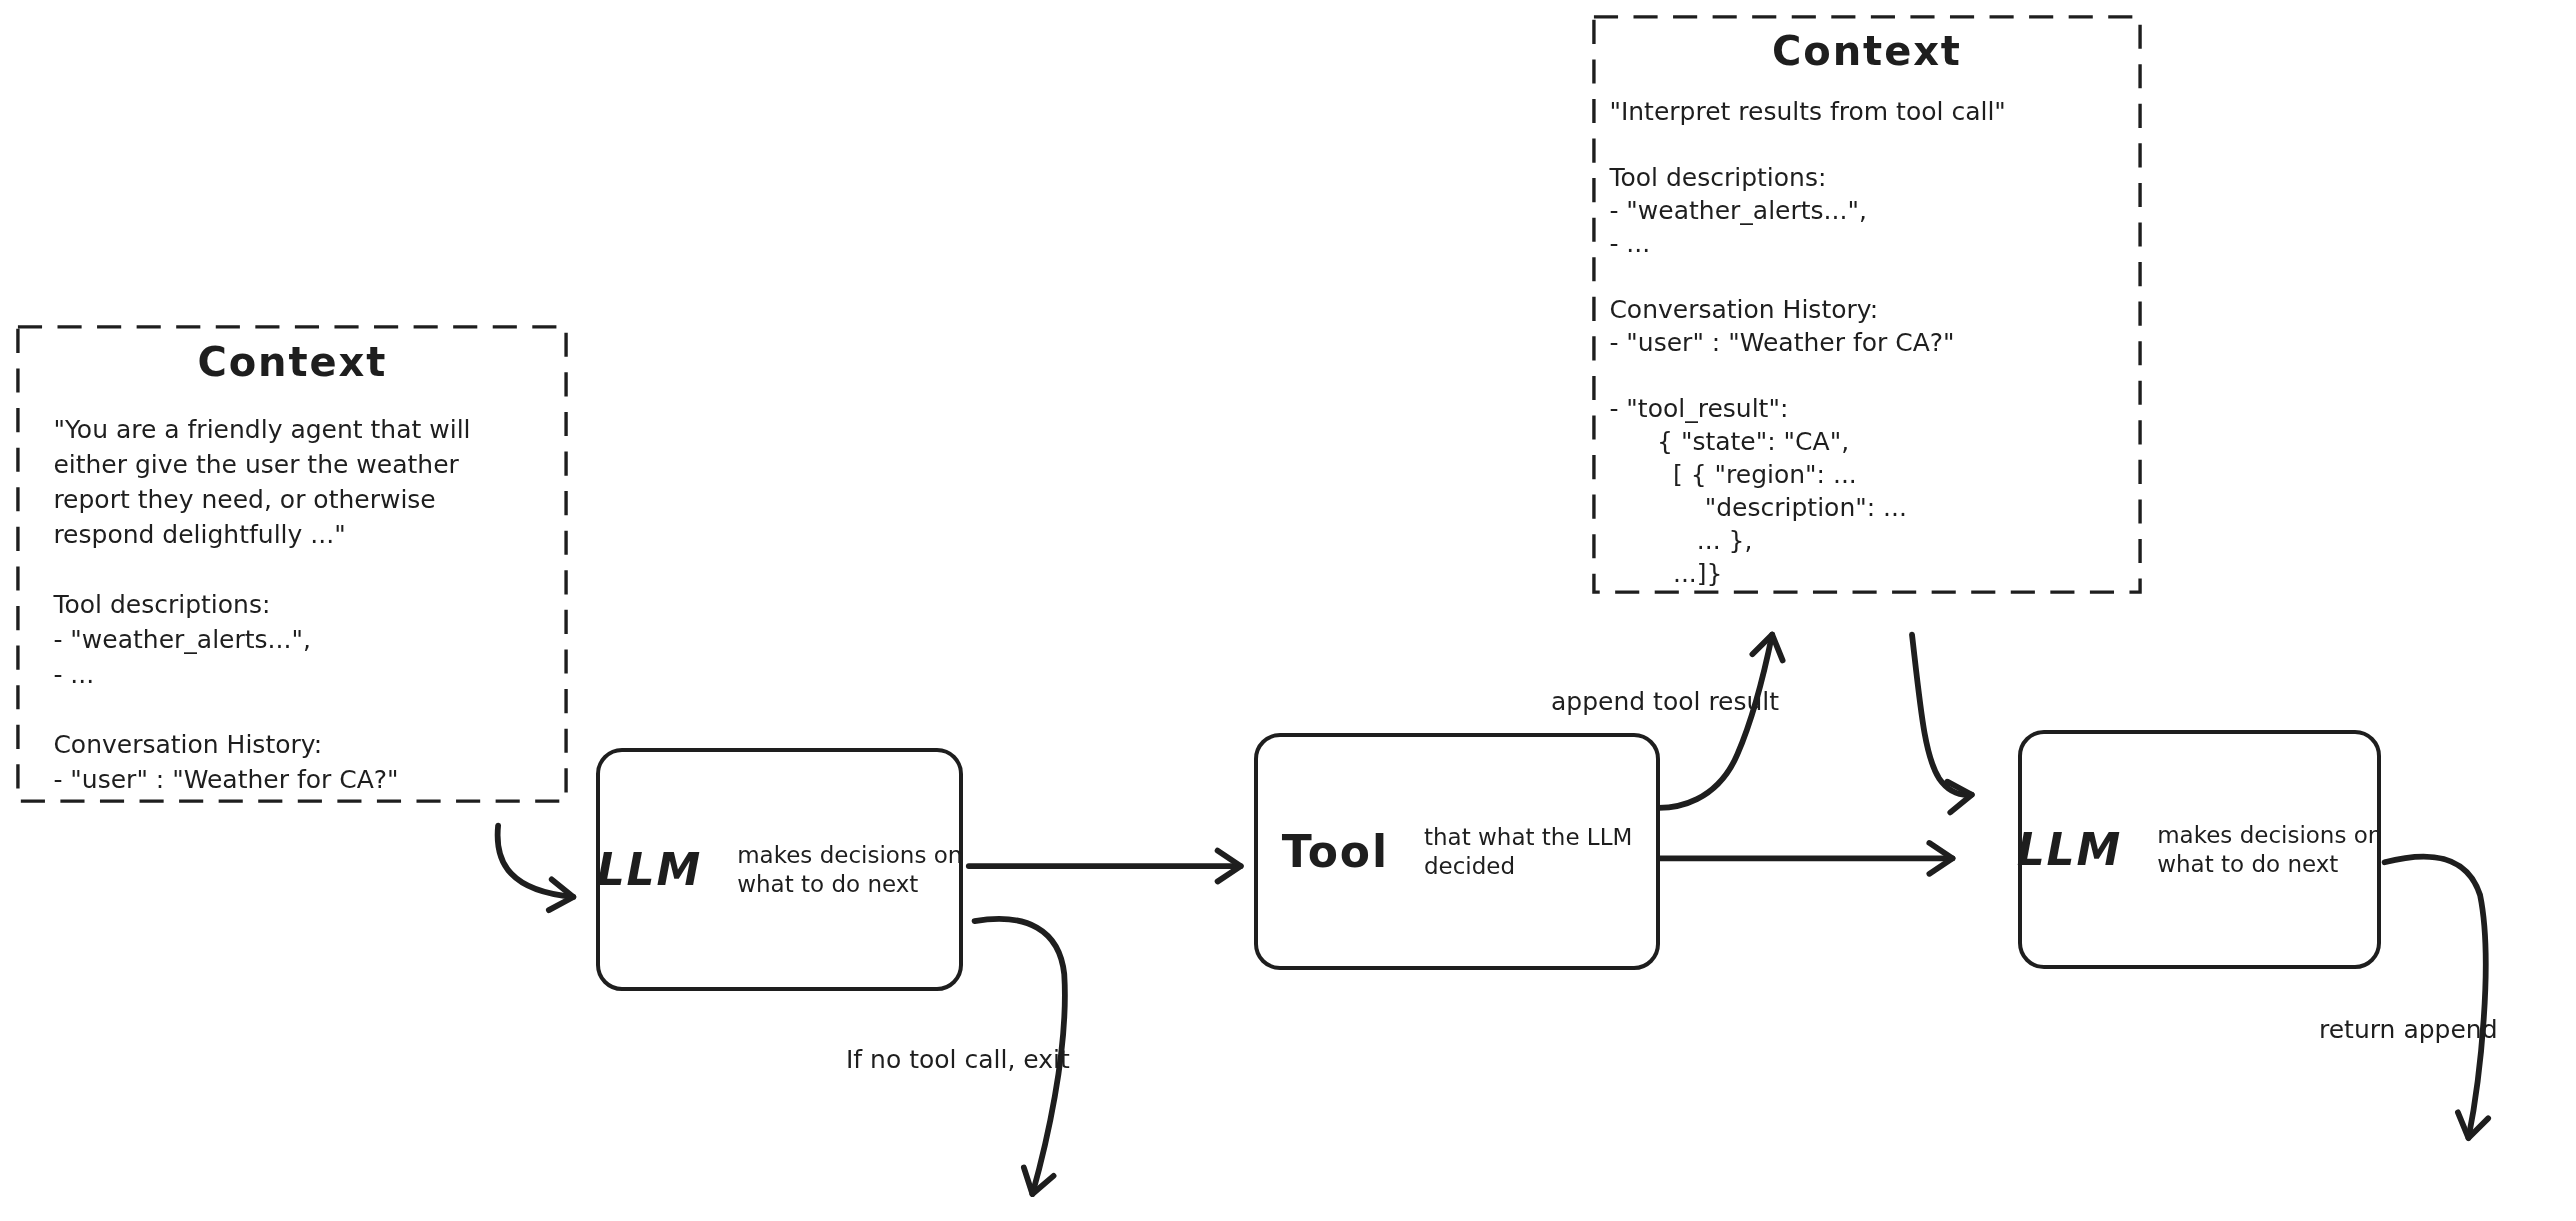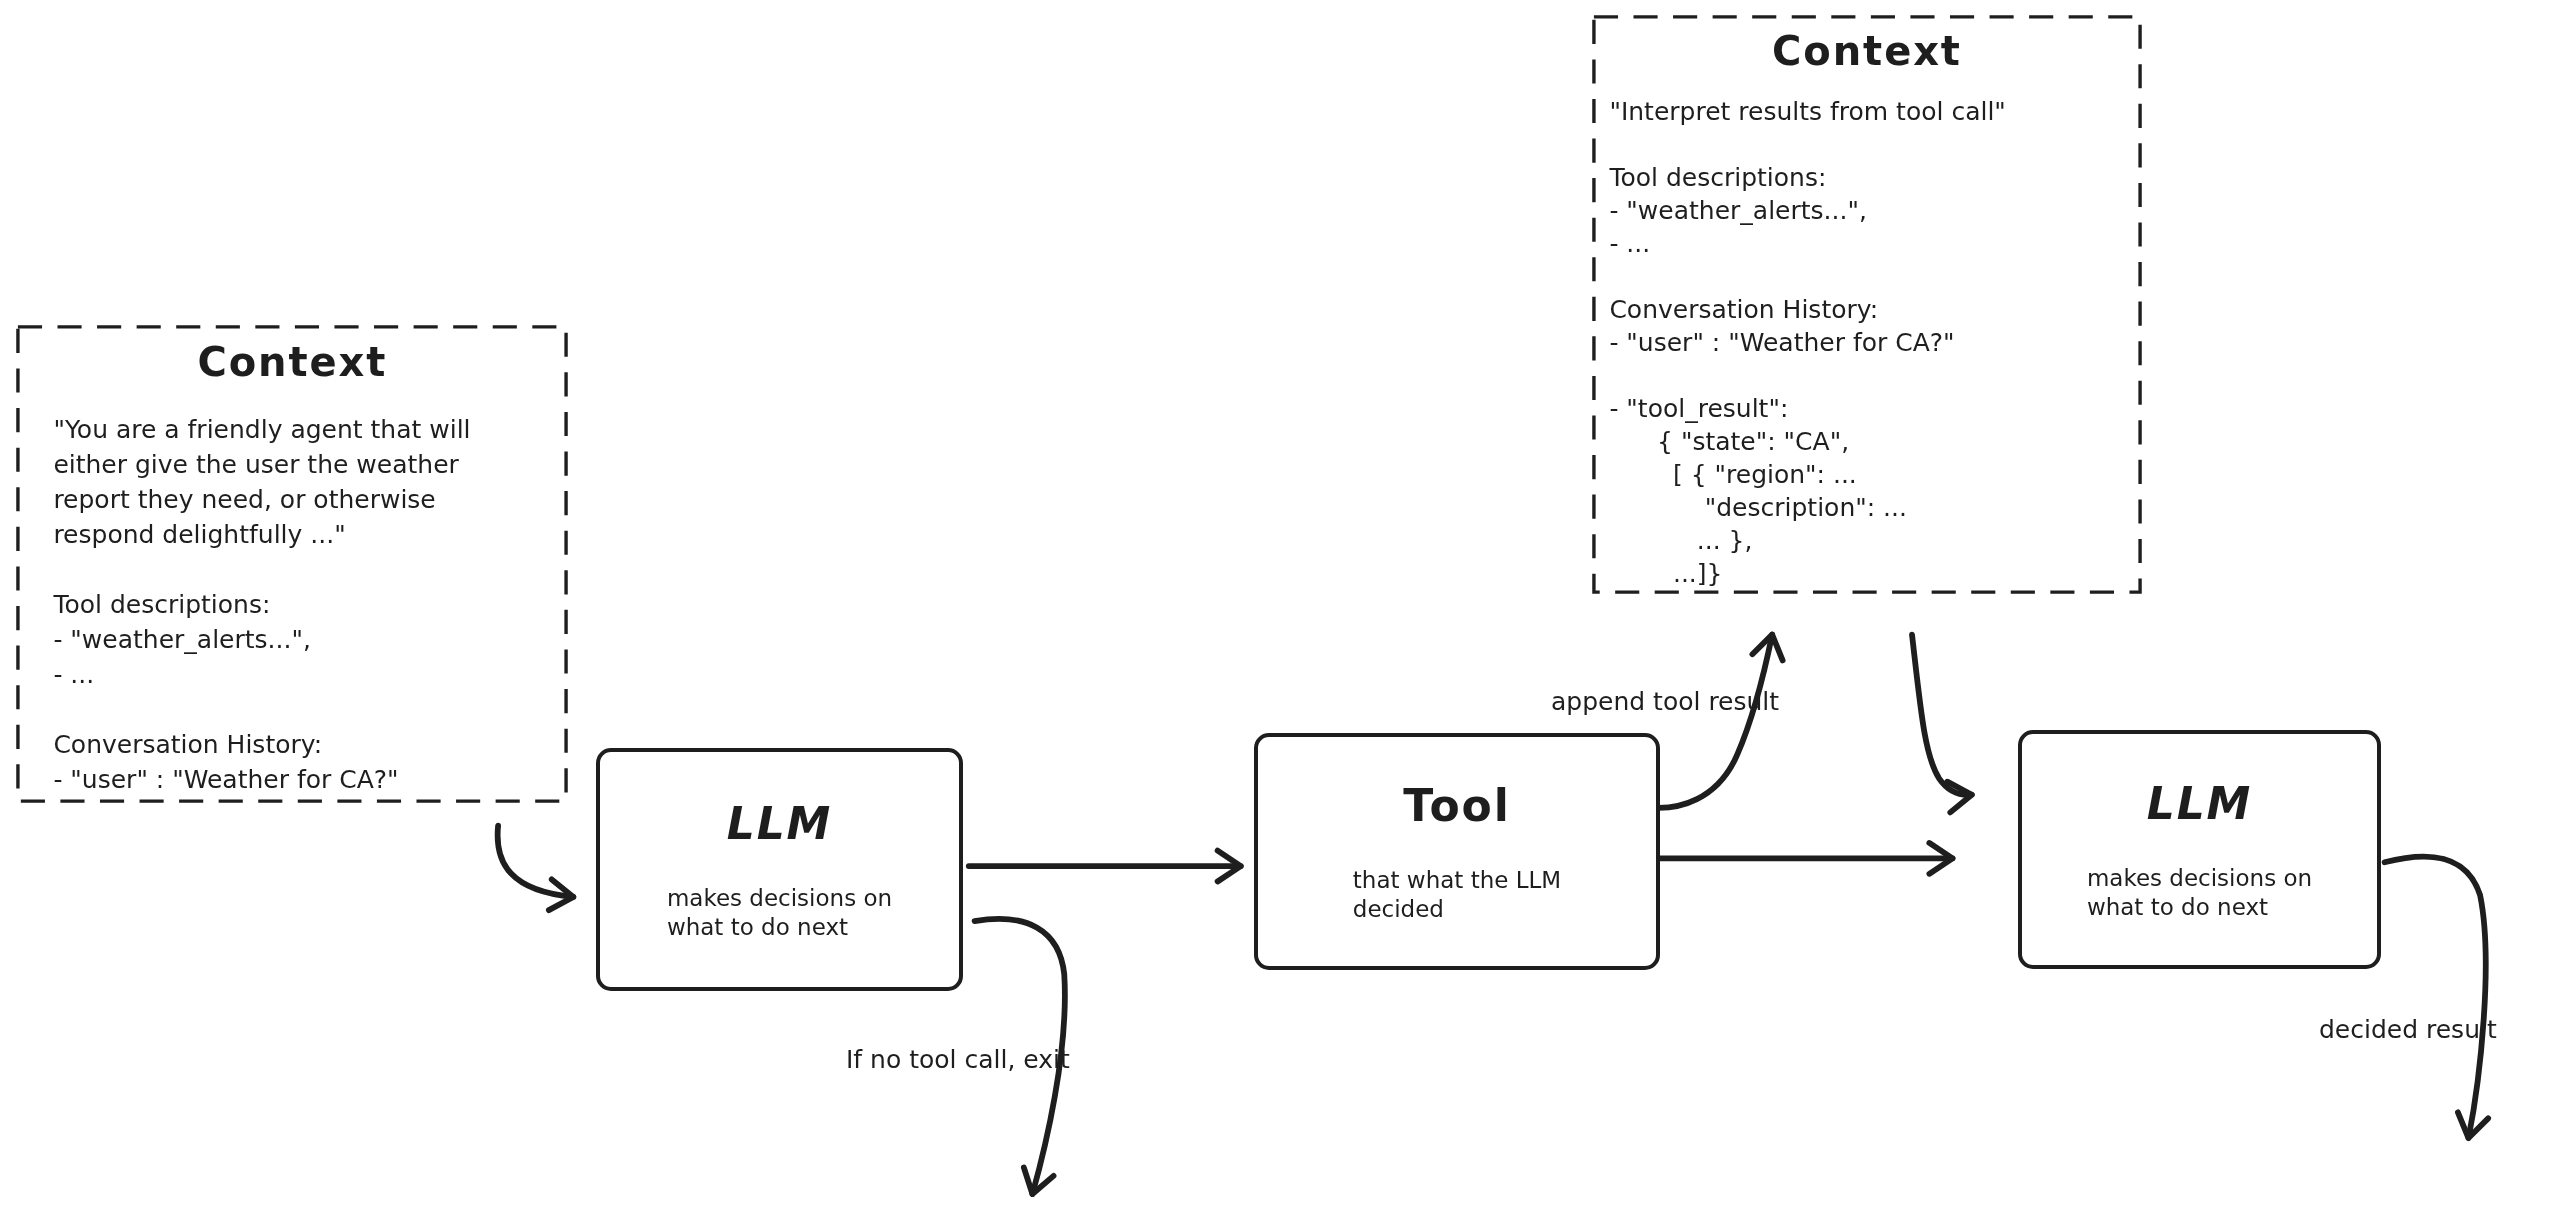--- a/index.html
+++ b/index.html
@@ -36,24 +36,24 @@
     white-space: pre;
     padding-top: 27px;
   }
   #ctx-left .ctx-body { padding-left: 37px; }
   #ctx-top  .ctx-body { padding-left: 17.4px; padding-top: 21px; line-height: 33px; }
 
   
   .node {
     position: absolute;
     border: 4.8px solid var(--ink);
-    border-radius: 15px;
+    border-radius: 26px;
     background: var(--bg);
     display: flex;
-    flex-direction: column;
+    flex-direction: row;
     align-items: center;
     justify-content: center;
     gap: 35px;
   }
   .node-title { font-size: 44px; font-weight: bold; letter-spacing: 1.9px; }
   .node-title.slant { font-style: italic; }
   .node-sub {
     font-size: 23px;
     line-height: 29px;
     white-space: pre;
@@ -135,16 +135,16 @@
   </div>
 
   <div class="node" id="node-llm2" style="left:2018px; top:730px; width:363px; height:239px;">
     <div class="node-title slant">LLM</div>
     <div class="node-sub">makes decisions on
 what to do next</div>
   </div>
 
   <div class="edge-label" style="left:1538px; top:687px;margin-left:13px;">append tool result</div>
   <div class="edge-label" style="left:846px; top:1045px;">If no tool call, exit</div>
-  <div class="edge-label" style="left:2319px; top:1015px;">decided result</div>
+  <div class="edge-label" style="left:2319px; top:1015px;">return append</div>
 
 </div>
 
 
 </body></html>

